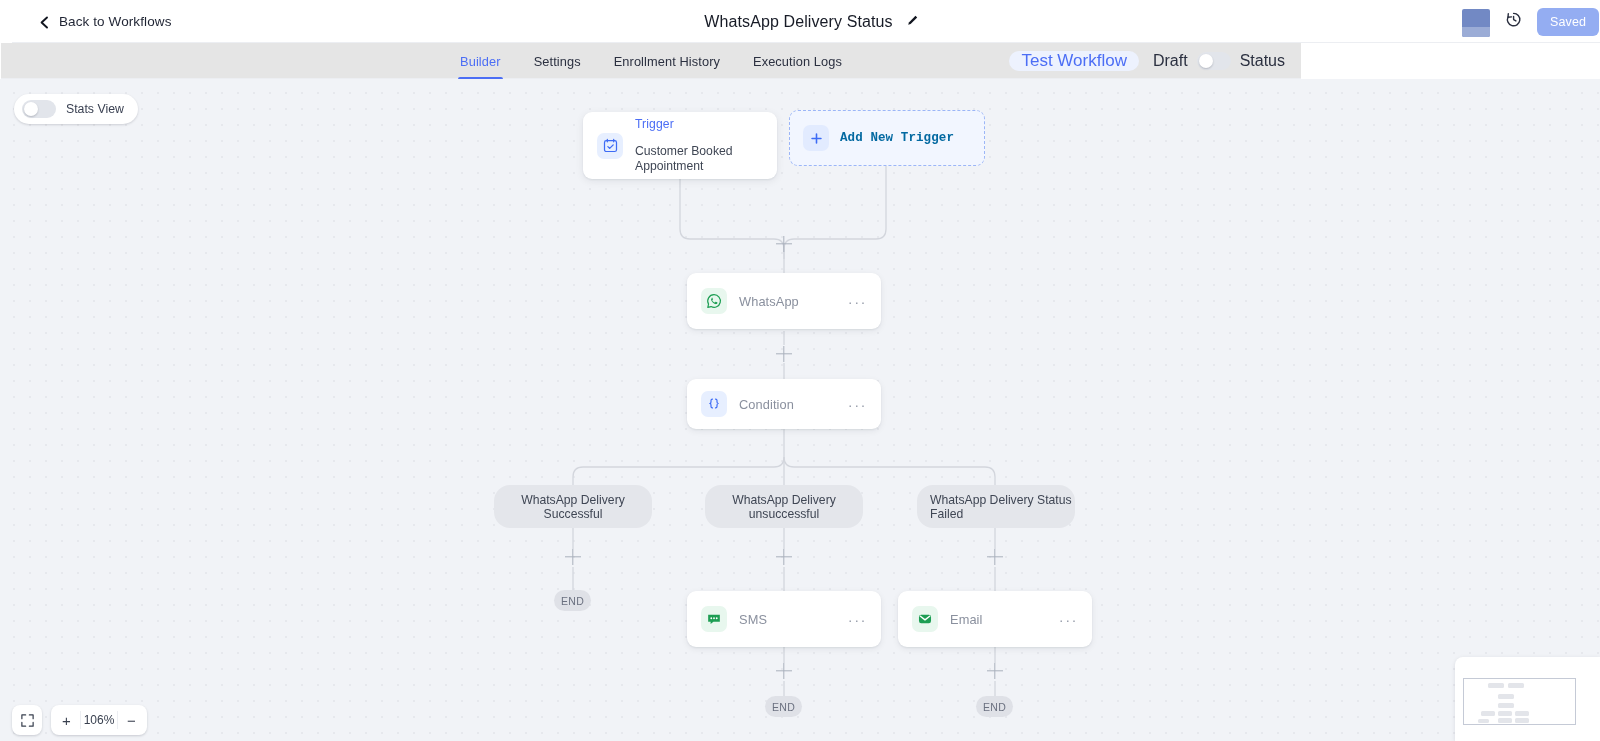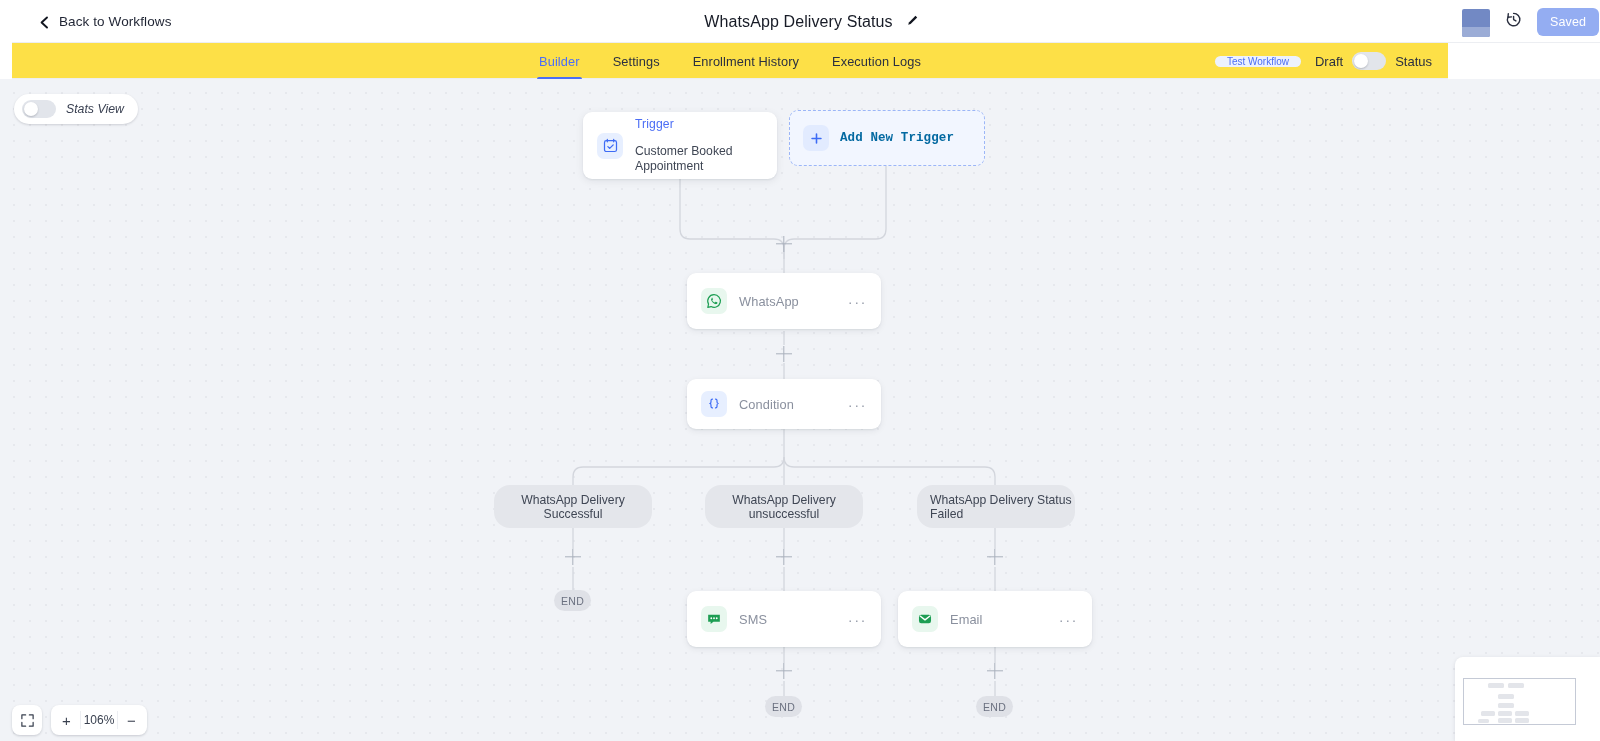--- a/index.html
+++ b/index.html
@@ -45,46 +45,46 @@
   }
   .history-icon { cursor: pointer; display: block; }
   .saved-btn {
     background: #94adf2; color: #ffffff; border: none; border-radius: 6px;
     font-size: 12.5px; font-family: inherit; padding: 7px 13px; cursor: pointer;
     letter-spacing: .1px;
   }
 
   
   .tabbar {
-    position: absolute; top: 43px; left: 12px; width: 1436px; height: 36px;
-    background: #fde047; border-bottom: 1px solid #eceef2; z-index: 29;
+    position: absolute; top: 43px; left: 1px; width: 1300px; height: 36px;
+    background: #e5e5e5; border-bottom: 1px solid #eceef2; z-index: 29;
   }
   .tabs {
     position: absolute; left: 0; right: 0; top: 0; height: 36px;
     display: flex; align-items: center; justify-content: center; gap: 33px;
   }
   .tab {
     font-size: 12.8px; color: #2b3040; cursor: pointer; position: relative;
     height: 36px; display: flex; align-items: center; letter-spacing: .1px;
   }
   .tab.active { color: #4c6ef5; }
   .tab.active::after {
     content: ""; position: absolute; left: -2px; right: -2px; bottom: 0;
     height: 2px; background: #4c6ef5; border-radius: 2px 2px 0 0;
   }
   .tabbar-right {
     position: absolute; right: 16px; top: 0; height: 36px;
     display: flex; align-items: center; gap: 14px;
   }
   .test-btn {
     background: #edf2fe; color: #4c6ef5; border: none; border-radius: 14px;
-    font-size: 10px; font-family: inherit; padding: 0 12px; cursor: pointer;
+    font-size: 17px; font-family: inherit; padding: 0 12px; cursor: pointer;
   }
   .pubtoggle { display: flex; align-items: center; gap: 9px; }
-  .pub-label { font-size: 13px; color: #2b3040; }
+  .pub-label { font-size: 16px; color: #2b3040; }
   .switch {
     width: 34px; height: 18px; border-radius: 10px; background: #e2e5eb;
     position: relative; cursor: pointer; flex: none;
   }
   .switch .knob {
     position: absolute; top: 2px; left: 2px; width: 14px; height: 14px;
     border-radius: 50%; background: #ffffff;
     box-shadow: 0 1px 2px rgba(16,24,40,.22);
   }
 
@@ -100,21 +100,21 @@
   .svg-layer { position: absolute; inset: 0; width: 1600px; height: 662px; }
 
   
   .stats-view {
     position: absolute; top: 15px; left: 14px; z-index: 12;
     background: #fff; border-radius: 20px; padding: 6px 14px 6px 8px;
     display: flex; align-items: center; gap: 10px;
     box-shadow: 0 1px 3px rgba(16,24,40,.10), 0 1px 2px rgba(16,24,40,.06);
     cursor: pointer;
   }
-  .stats-label { font-size: 12.3px; color: #3a4152; font-style: italic; }
+  .stats-label { font-size: 12.3px; color: #3a4152; }
 
   
   .node {
     position: absolute; background: #ffffff; border-radius: 9px;
     box-shadow: 0 1px 2px rgba(16,24,40,.07), 0 2px 7px rgba(16,24,40,.07);
     display: flex; align-items: center; z-index: 10; cursor: pointer;
   }
   .node-ico {
     width: 26px; height: 26px; border-radius: 7px; flex: none;
     display: flex; align-items: center; justify-content: center;

